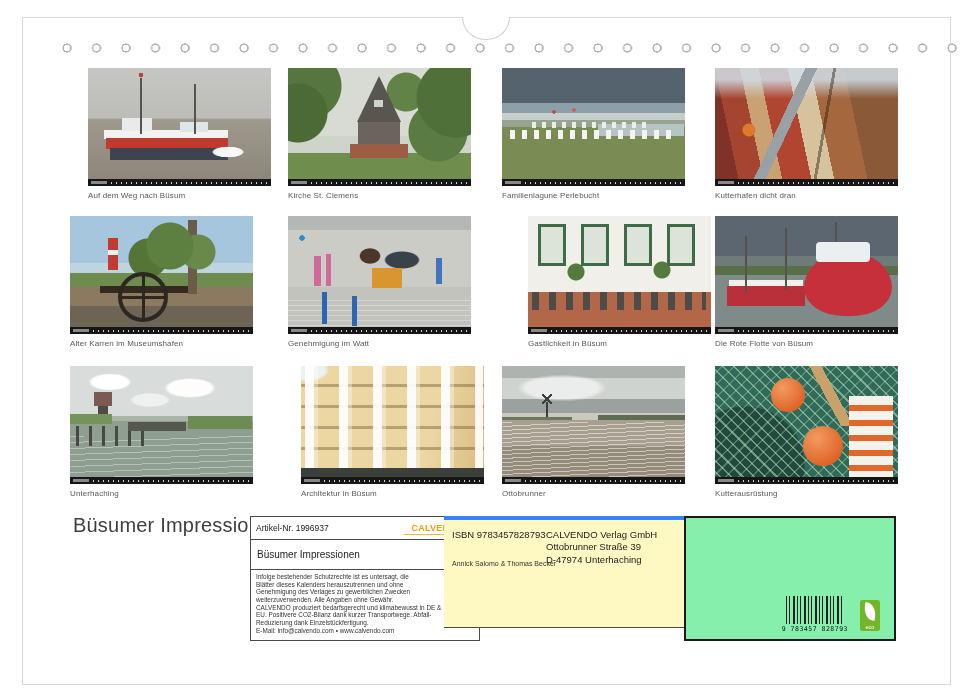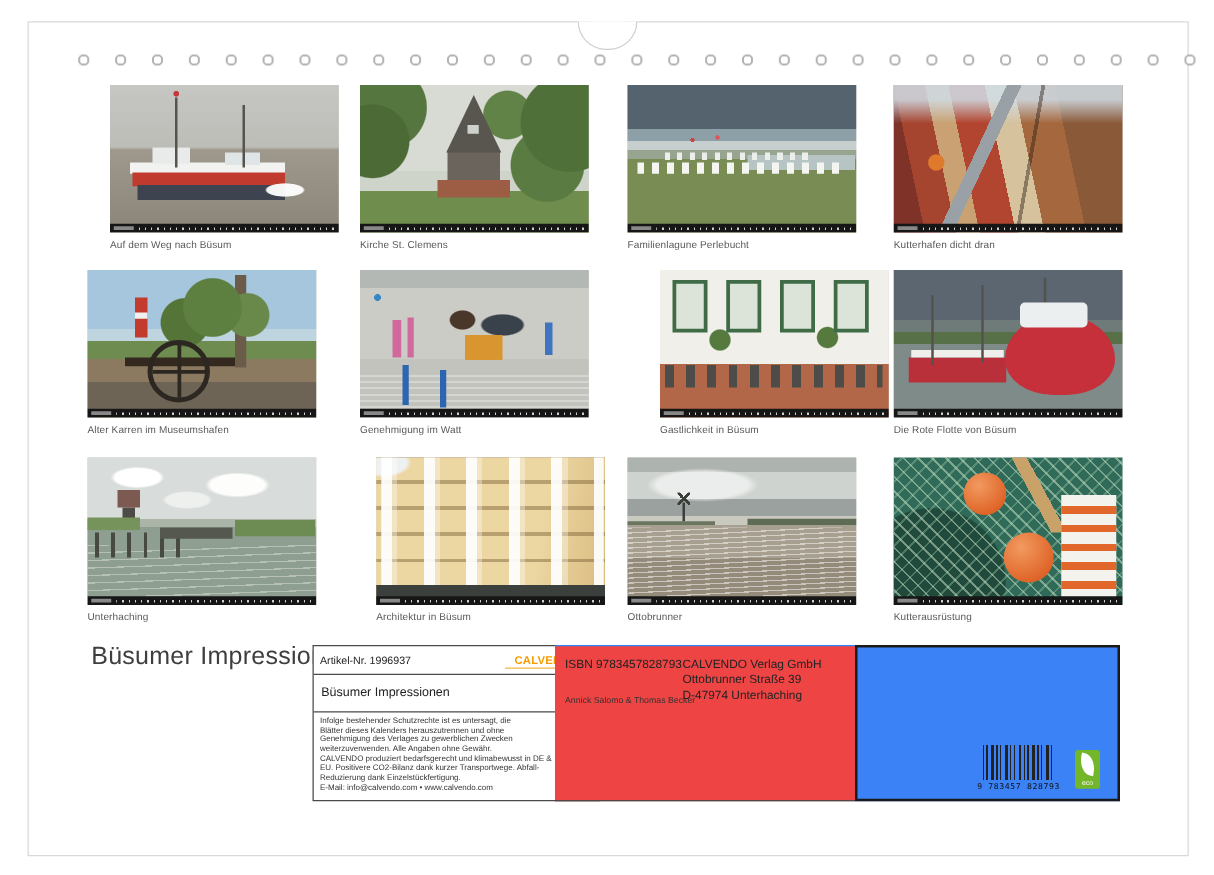--- a/index.html
+++ b/index.html
@@ -162,26 +162,26 @@
     display:flex;flex-direction:column;}
   .rowA{height:22px;border-bottom:1px solid #4a4a4a;display:flex;align-items:center;justify-content:space-between;
     padding:0 5px;font-size:8.5px;color:#222;}
   .rowB{height:29px;border-bottom:1px solid #4a4a4a;display:flex;align-items:center;padding:0 6px;font-size:10px;color:#222;}
   .rowC{flex:1;font-size:6.4px;line-height:1.2;color:#333;padding:3px 5px;white-space:pre-line;overflow:hidden;}
   .logo{display:flex;align-items:center;gap:2px;}
   .logo-text{color:#f59c00;font-weight:bold;font-size:9px;letter-spacing:.2px;position:relative;padding-left:10px;}
   .logo-text::after{content:"";position:absolute;left:2px;right:2px;bottom:-2px;height:1.5px;background:#f59c00;opacity:.75;}
   .logo-flag{display:inline-block;width:9px;height:11px;background:#1d71b8;
     clip-path:polygon(0 0,100% 15%,100% 100%,55% 82%,0 95%);}
-  .col2{position:absolute;left:194px;top:0;width:240px;height:125px;border-top:1px solid #3b82f6;border-bottom:1px solid #4a4a4a;
-    box-sizing:border-box;background:#ef4444;}
+  .col2{position:absolute;left:194px;top:0;width:240px;height:112px;border-top:4px solid #3b82f6;border-bottom:1px solid #4a4a4a;
+    box-sizing:border-box;background:#fef9c3;}
   .isbn{position:absolute;left:8px;top:9px;font-size:9.5px;color:#222;}
   .publisher{position:absolute;left:102px;top:9px;font-size:9.5px;line-height:1.3;color:#222;white-space:pre-line;}
   .authors{position:absolute;left:8px;top:40px;font-size:7px;color:#333;}
-  .col3{position:absolute;left:434px;top:0;width:212px;height:125px;border:2px solid #1a1a1a;box-sizing:border-box;background:#3b82f6;}
+  .col3{position:absolute;left:434px;top:0;width:212px;height:125px;border:2px solid #1a1a1a;box-sizing:border-box;background:#86efac;}
   .barcode{position:absolute;right:46px;bottom:6px;text-align:center;}
   .bars{width:58px;height:28px;margin:0 auto;
     background:repeating-linear-gradient(90deg,#222 0 1px,transparent 1px 3px,#222 3px 4px,transparent 4px 7px,#222 7px 9px,transparent 9px 11px);}
   .digits{font-family:"DejaVu Sans Mono",monospace;font-size:6.5px;color:#111;margin-top:1px;letter-spacing:.5px;}
   .eco{position:absolute;right:14px;bottom:8px;width:20px;height:31px;background:#74b62a;border-radius:2.5px;}
   .leaf{position:absolute;left:4px;top:3px;width:12px;height:17px;background:#fff;border-radius:0 85% 0 85%;transform:rotate(10deg);}
   .eco-text{position:absolute;bottom:1px;left:0;width:100%;text-align:center;font-size:5.5px;color:#fff;}
 </style>
 </head>
 <body>

